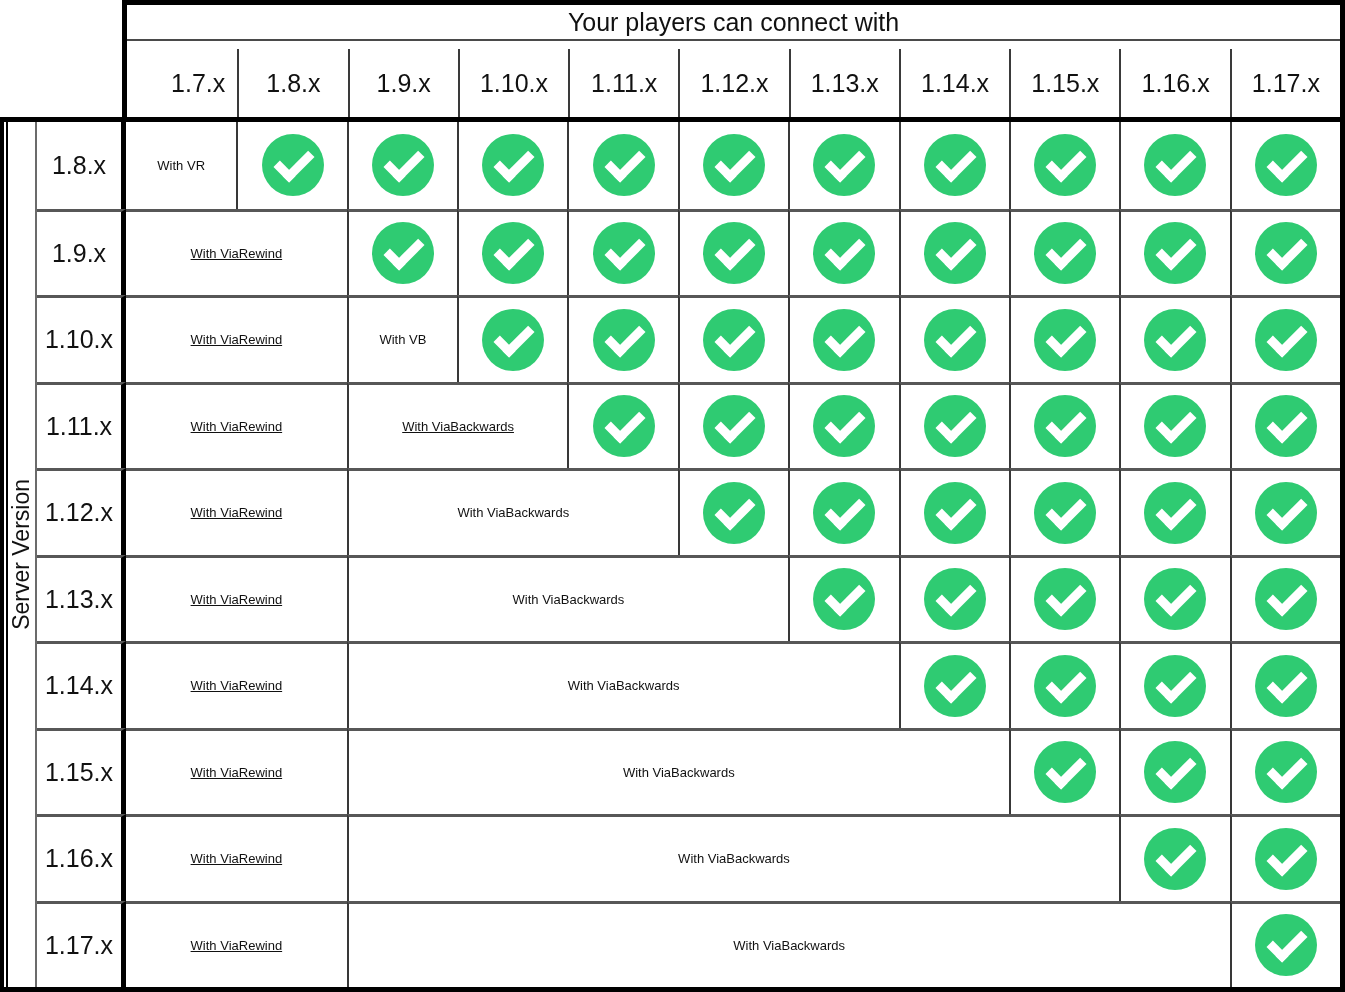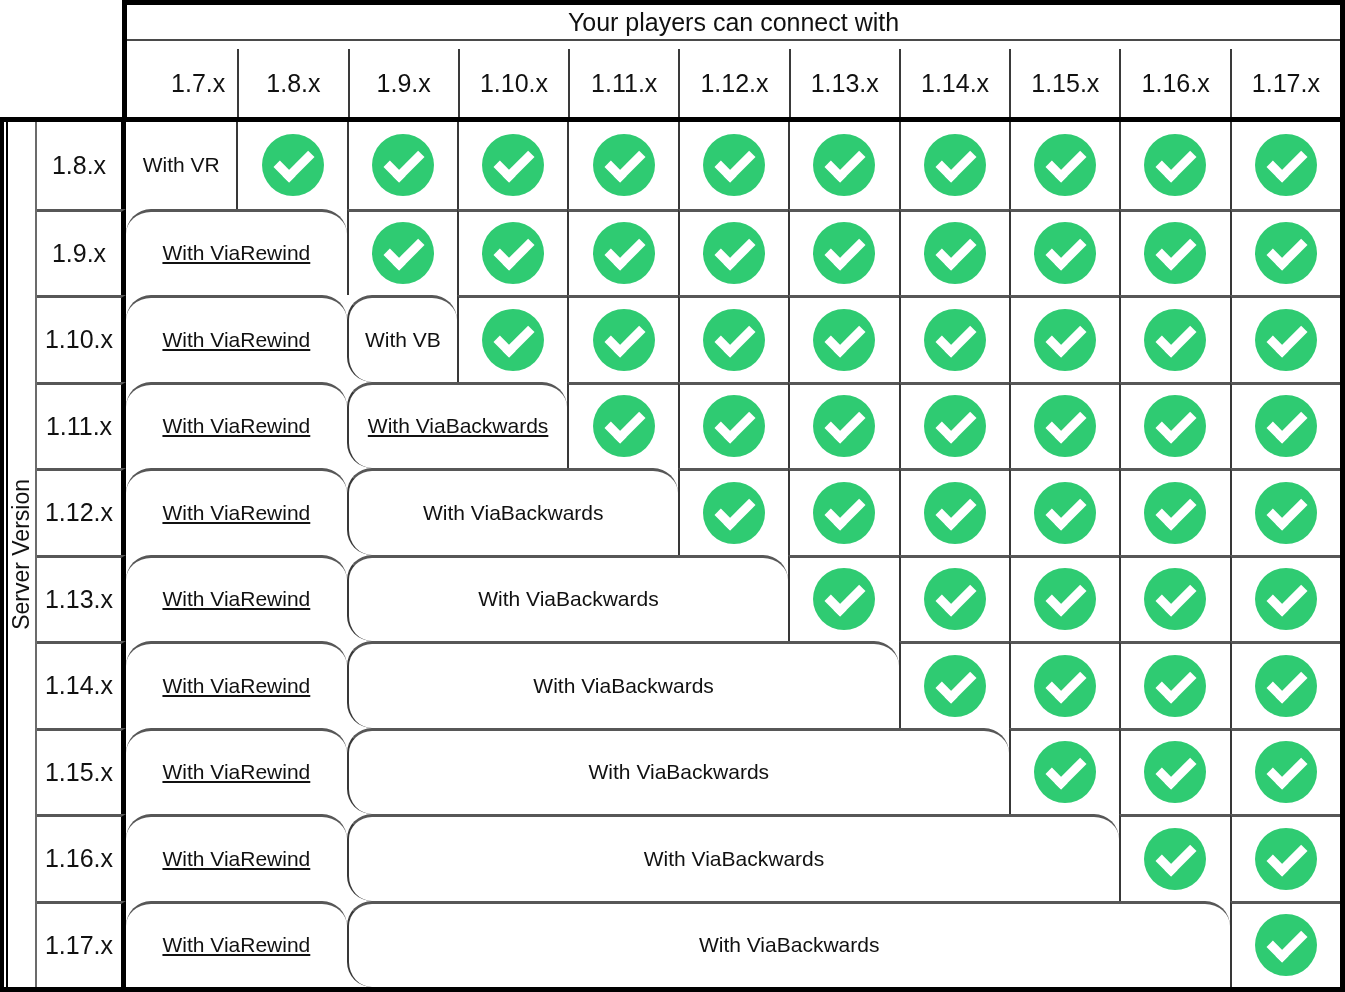--- a/index.html
+++ b/index.html
@@ -25,21 +25,21 @@
   .sv{grid-column:1;grid-row:1/span 10;margin-left:2px;border-left:2px solid #000;
       border-right:2px solid #6b6b6b;display:flex;align-items:center;justify-content:center;}
   .sv > span{writing-mode:vertical-rl;transform:rotate(180deg);font-size:23px;white-space:nowrap;}
   .row{display:contents;}
   .rl{grid-column:2;border-right:5px solid #000;display:flex;align-items:center;
       justify-content:center;font-size:25px;}
   .cell{display:flex;align-items:center;justify-content:center;border-left:2px solid #383838;
         min-width:0;min-height:0;}
   .rl + .cell{border-left:none;}
   .row + .row .rl, .row + .row .cell{border-top:3px solid #575757;}
-  .note{font-size:21px;text-align:center;border-radius:25px;}
+  .note{font-size:13px;text-align:center;}
   .s2{grid-column:span 2;text-decoration:underline;} .s3{grid-column:span 3;} .s4{grid-column:span 4;}
   .s5{grid-column:span 5;} .s6{grid-column:span 6;} .s7{grid-column:span 7;}
   .s8{grid-column:span 8;}
 
   
   .check{width:62px;height:62px;border-radius:50%;background:#2fcb72;position:relative;flex:none;}
   .check::after{content:"";position:absolute;left:14px;top:17px;width:27px;height:13px;
                 border-left:9px solid #fff;border-bottom:9px solid #fff;
                 transform:rotate(-45deg);}
 </style>

